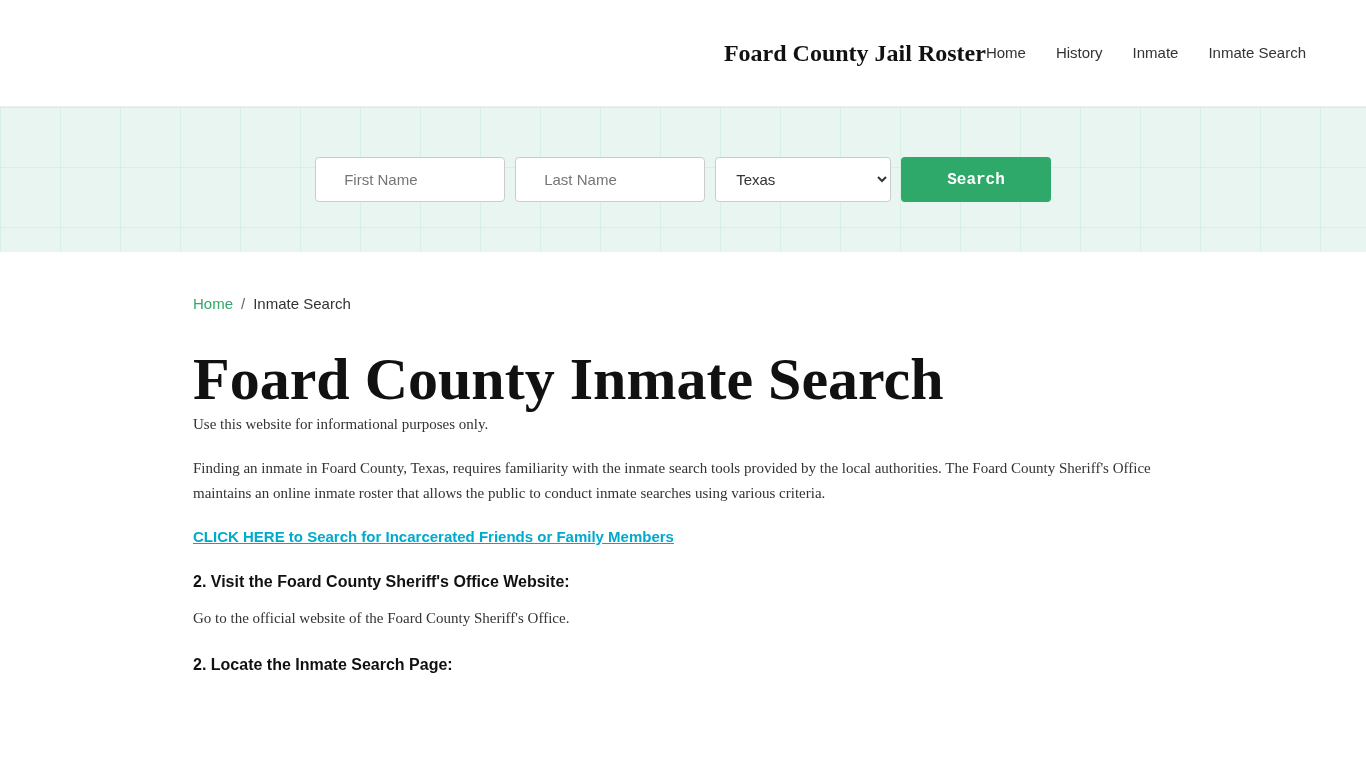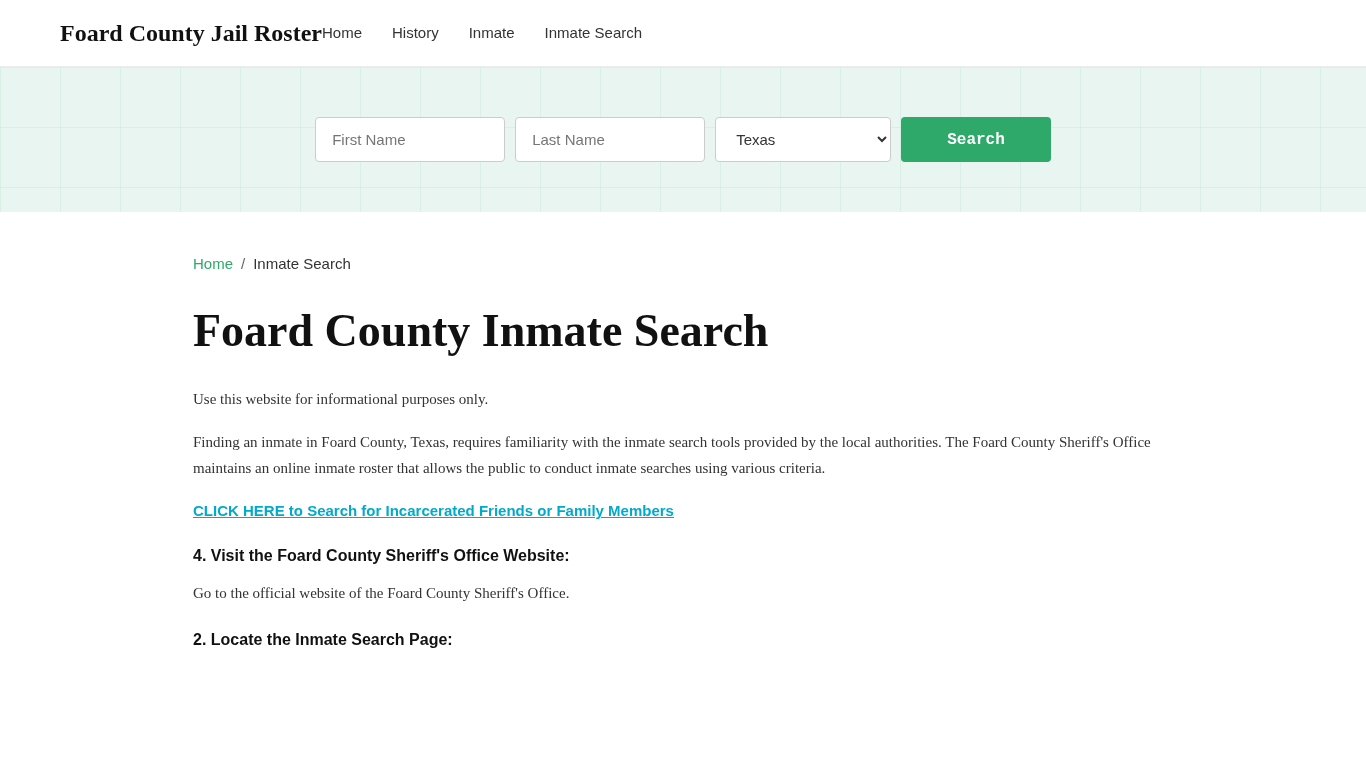--- a/index.html
+++ b/index.html
@@ -13,22 +13,22 @@
       color: #333;
       background: #fff;
       font-size: 16px;
       line-height: 1.6;
     }
 
     
     .header {
       display: flex;
       align-items: center;
-      justify-content: flex-start;
-      padding: 14px 60px;
+      justify-content: flex-end;
+      padding: 34px 60px;
       border-bottom: 1px solid #eee;
       background: #fff;
     }
 
     .site-title {
       font-size: 24px;
       font-weight: 900;
       color: #111;
       font-family: Georgia, serif;
     }
@@ -67,21 +67,21 @@
     }
 
     .search-form {
       display: flex;
       justify-content: center;
       gap: 10px;
       flex-wrap: wrap;
     }
 
     .search-input {
-      padding: 12px 16px;
+      padding: 12px 28px;
       border: 1px solid #ccc;
       border-radius: 4px;
       font-size: 15px;
       width: 190px;
       outline: none;
       background: #fff;
       font-family: Arial, sans-serif;
       color: #aaa;
     }
 
@@ -135,24 +135,23 @@
     .breadcrumb-separator {
       color: #666;
     }
 
     .breadcrumb-current {
       color: #333;
     }
 
     
     .page-title {
-      font-size: 46px;
-      font-weight: 900;
-      color: #111;
-      margin-bottom: 30px;
+      font-size: 60px;
+      font-weight: 900;
+      color: #111;
       font-family: Georgia, serif;
       line-height: 1.1;
     }
 
     
     .body-text {
       font-size: 15px;
       color: #333;
       margin-bottom: 18px;
       font-family: Liberation Serif, serif;
@@ -229,21 +228,21 @@
 
   <h1 class="page-title">Foard County Inmate Search</h1>
 
   <p class="body-text">Use this website for informational purposes only.</p>
 
   <p class="body-text">Finding an inmate in Foard County, Texas, requires familiarity with the inmate search tools provided by the local authorities. The Foard County Sheriff's Office maintains an online inmate roster that allows the public to conduct inmate searches using various criteria.</p>
 
   <a class="click-link" href="#">CLICK HERE to Search for Incarcerated Friends or Family Members</a>
 
   <div class="section-block">
-    <p class="section-heading">4. Visit the Foard County Sheriff's Office Website:</p>
+    <p class="section-heading">2. Visit the Foard County Sheriff's Office Website:</p>
     <p class="body-text">Go to the official website of the Foard County Sheriff's Office.</p>
   </div>
 
   <div class="section-block">
     <p class="section-heading">2. Locate the Inmate Search Page:</p>
   </div>
 
 </main>
 
 </body></html>

